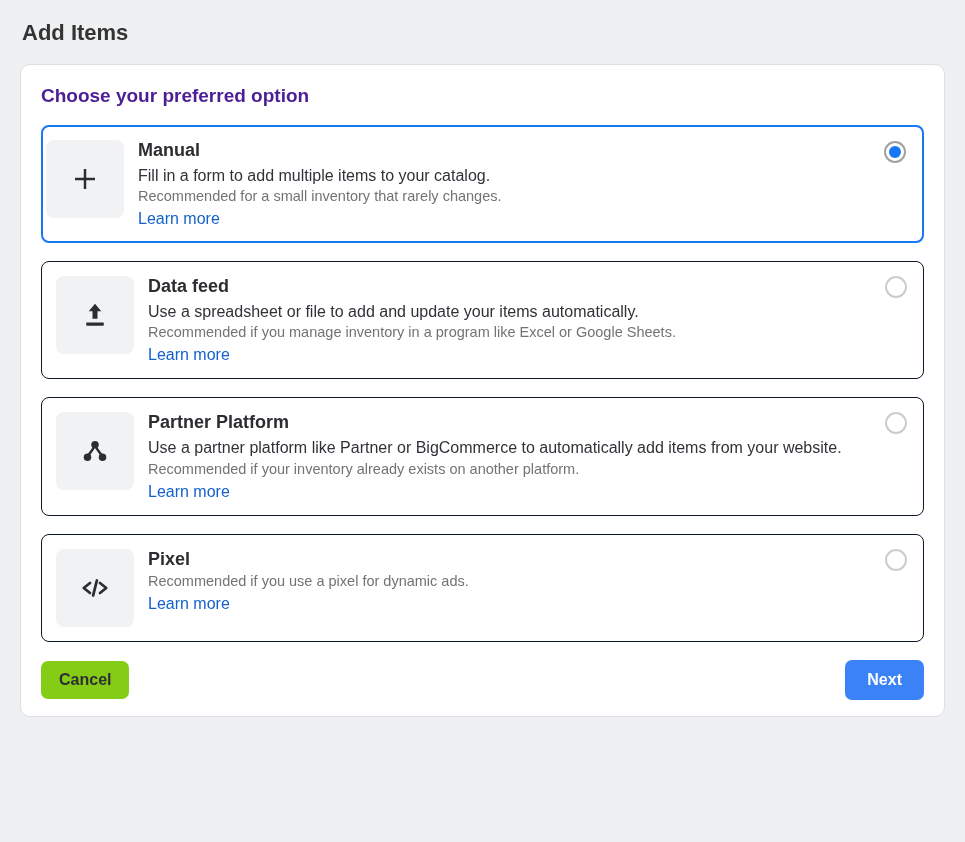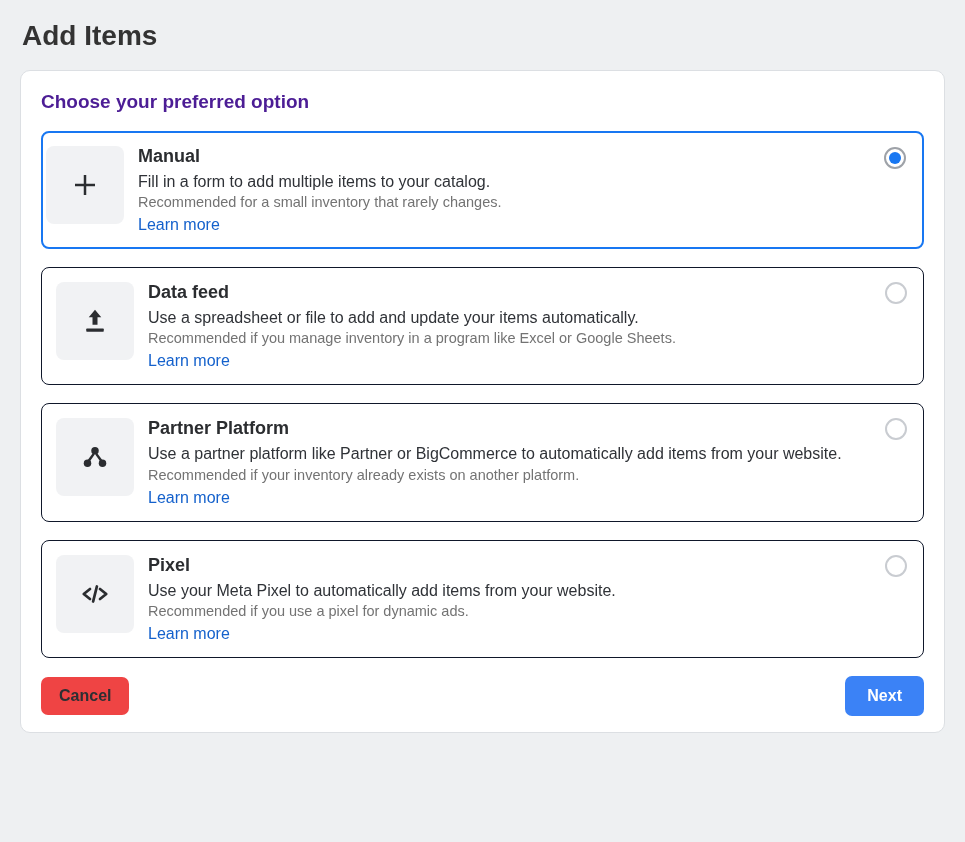--- a/index.html
+++ b/index.html
@@ -5,21 +5,21 @@
   * { box-sizing: border-box; margin: 0; padding: 0; }
   body {
     font-family: -apple-system, BlinkMacSystemFont, "Segoe UI", Helvetica, Arial, sans-serif;
     background: #eef0f2;
     width: 965px;
     height: 842px;
     padding: 20px;
     color: #1c1e21;
   }
   .page-title {
-    font-size: 28px;
+    font-size: 22px;
     font-weight: 700;
     color: #333;
     margin-bottom: 18px;
     margin-left: 2px;
   }
   .card {
     background: #fff;
     border: 1px solid #dcdfe3;
     border-radius: 10px;
     padding: 20px 20px 16px 20px;
@@ -113,21 +113,21 @@
   }
   .btn {
     font-size: 16px;
     font-weight: 600;
     border: none;
     border-radius: 7px;
     padding: 10px 18px;
     cursor: pointer;
   }
   .btn-cancel {
-    background: #ef4444;
+    background: #84cc16;
     color: #2d2f33;
   }
   .btn-next {
     background: #3b82f6;
     color: #fff;
     padding: 11px 22px;
   }
 </style>
 </head>
 <body>
@@ -192,21 +192,20 @@
   <div class="option">
     <div class="icon-box">
       <svg viewBox="0 0 24 24" fill="none" stroke="#2b2d30" stroke-width="2.2" stroke-linecap="round" stroke-linejoin="round">
           <polyline points="8,8 3,12 8,16"></polyline>
           <polyline points="16,8 21,12 16,16"></polyline>
           <line x1="13.5" y1="6" x2="10.5" y2="18"></line>
         </svg>
     </div>
     <div class="option-body">
       <div class="option-title">Pixel</div>
-      <div class="option-desc">Use your Meta Pixel to automatically add items from your website.</div>
       <div class="option-rec">Recommended if you use a pixel for dynamic ads.</div>
       <a class="learn-link">Learn more</a>
     </div>
     <div class="radio"></div>
   </div>
 
   <div class="footer">
     <button class="btn btn-cancel">Cancel</button>
     <button class="btn btn-next">Next</button>
   </div>

